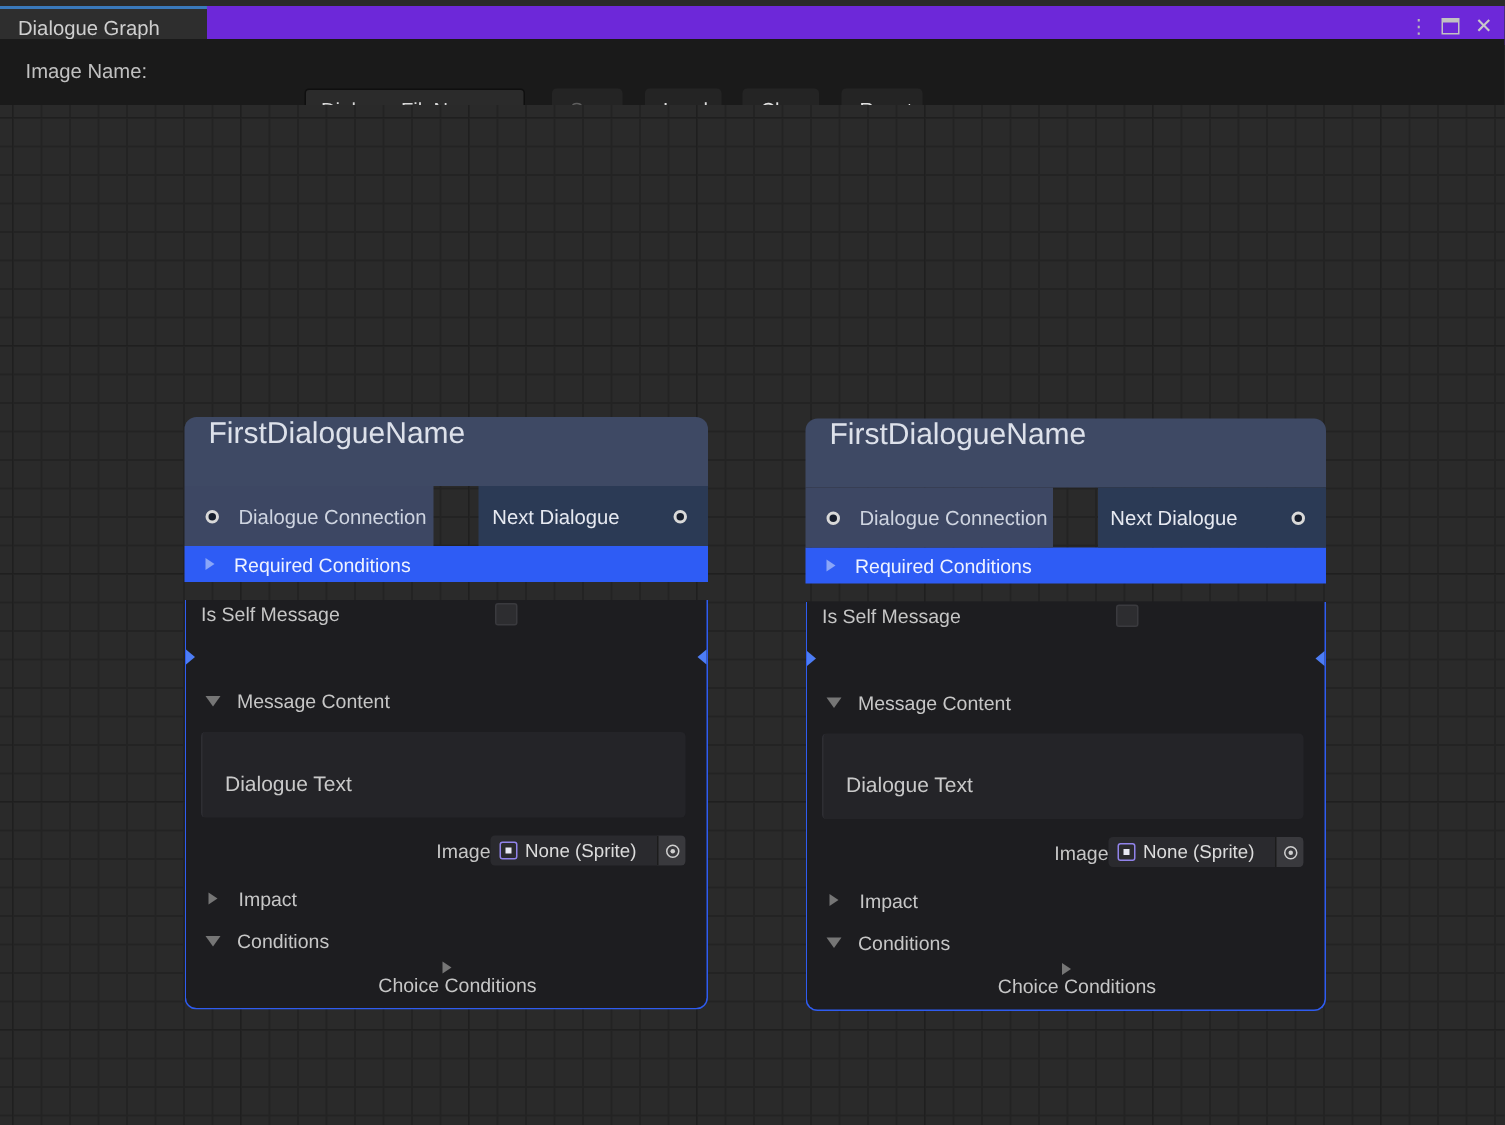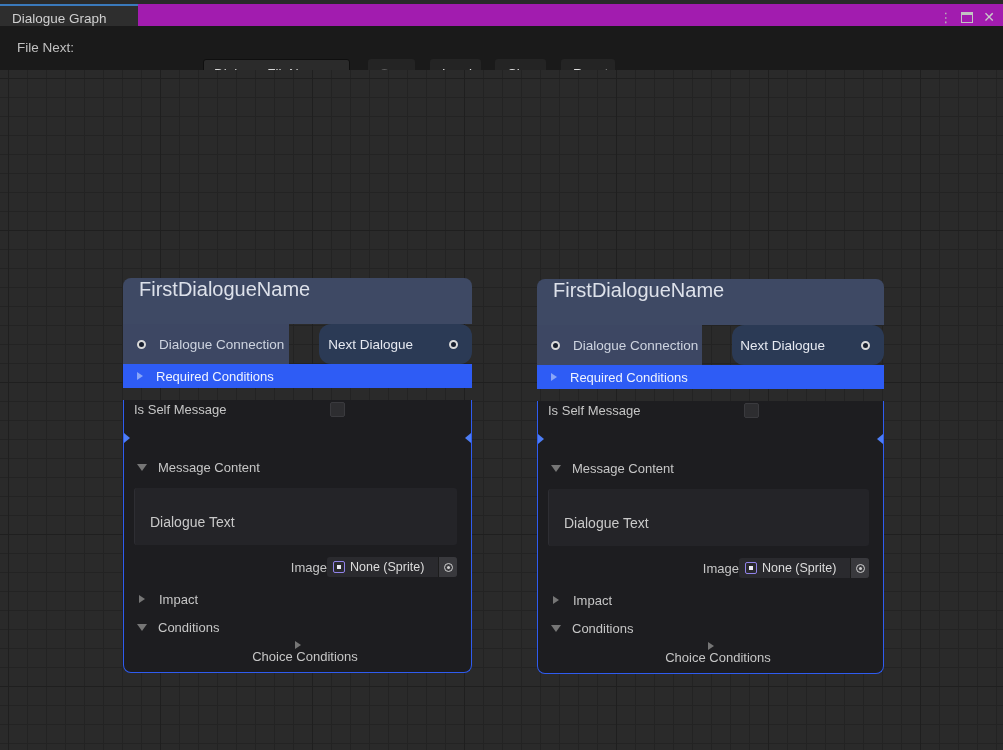--- a/index.html
+++ b/index.html
@@ -1,20 +1,20 @@
 <!DOCTYPE html>
 <html><head>
 <meta charset="utf-8">
 <style>
   * { margin:0; padding:0; box-sizing:border-box; }
   html,body { width:1003px; height:750px; overflow:hidden; background:#2a2a2a;
               font-family:"Liberation Sans", sans-serif; }
 
   
-  .tabstrip { position:absolute; left:0; top:4px; width:1003px; height:26px; background:#a21caf; }
+  .tabstrip { position:absolute; left:0; top:4px; width:1003px; height:26px; background:#6d28d9; }
   .tab { position:absolute; left:0; top:0; height:26px; width:138px; background:#2e2e2e;
          border-top:2px solid #3a79bb; display:flex; align-items:center; padding:0 12px;
          color:#cfcfcf; font-size:13.5px; }
   .win-controls { position:absolute; right:8px; top:0; height:26px; display:flex; align-items:center; gap:10px; }
   .kebab { color:#b9b9b9; font-size:13px; letter-spacing:0; width:12px; text-align:center; cursor:default; }
   .maxbox { width:12px; height:11px; border:1px solid #c2c2c2; border-top:3px solid #c2c2c2; }
   .closex { color:#c9c9c9; font-size:14px; line-height:14px; }
 
   
   .toolbar { position:absolute; left:0; top:26px; width:1003px; height:44px; background:#1a1a1a; }
@@ -43,21 +43,21 @@
 
   
   .node { position:absolute; width:349px; }
   .node-title { height:46px; background:#3e4964; border-radius:8px 8px 0 0;
                 display:flex; align-items:flex-start; padding:0 16px;
                 color:#dde1ea; font-size:20px; }
   .ports-row { height:40px; display:flex;gap:30px; }
   .port-half { display:flex; align-items:center; font-size:13.5px; }
   .port-in  { width:52.2%; background:#3d4763; color:#ced4e0; padding-left:14px; }
   .port-out { width:47.8%; background:#2b3a55; color:#e6e9f1; padding-right:14px;
-              justify-content:flex-end;border-radius:12px; }
+              justify-content:flex-end; }
   .port-dot { width:9px; height:9px; border:2px solid #d9d9d9; border-radius:50%;
               background:#161d2c; flex:none; }
   .port-in  .port-dot { margin-right:13px; }
   .port-out .port-dot { margin-left:36px; }
   .port-out .port-label { margin-right:0; }
   .port-out { gap:0; }
 
   .required-row { height:24px; background:#2e5cf5; display:flex; align-items:center;
                   padding-left:14px; color:#eef2ff; font-size:13px; }
   .tri-right-blue { width:0; height:0; border-left:6px solid #8aa6f8;
@@ -116,21 +116,21 @@
     <span>Dialogue Graph</span>
   </div>
   <div class="win-controls">
     <span class="kebab">⋮</span>
     <span class="maxbox"></span>
     <span class="closex">✕</span>
   </div>
 </div>
 
 <div class="toolbar">
-  <span class="filename-label">File Next:</span>
+  <span class="filename-label">Image Name:</span>
   <input class="filename-input" value="DialogueFileName" style="">
   <button class="tbtn btn-save disabled">Save</button>
   <button class="tbtn btn-load">Load</button>
   <button class="tbtn btn-clear">Clear</button>
   <button class="tbtn btn-reset">Reset</button>
 </div>
 
 <div class="canvas" id="canvas">
   <div class="node" style="left: 123px; top: 208px; width: 349px;">
     <div class="node-title">

